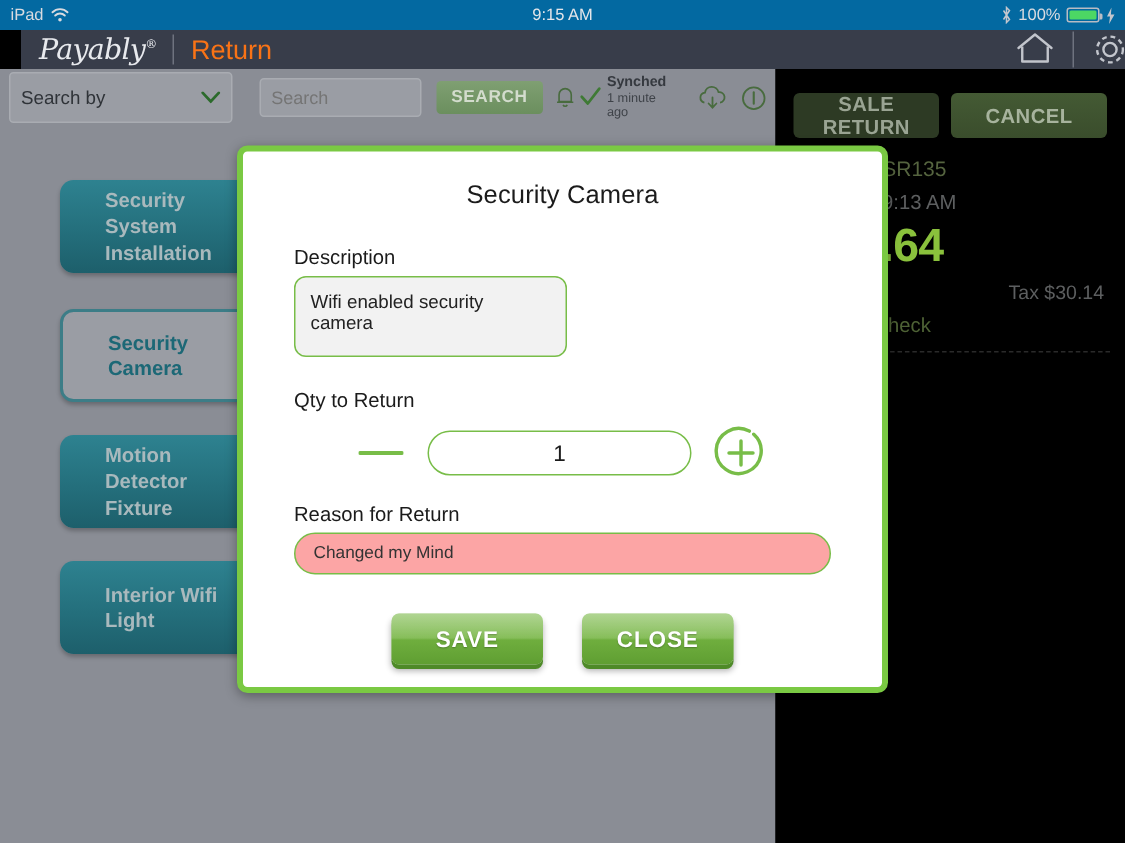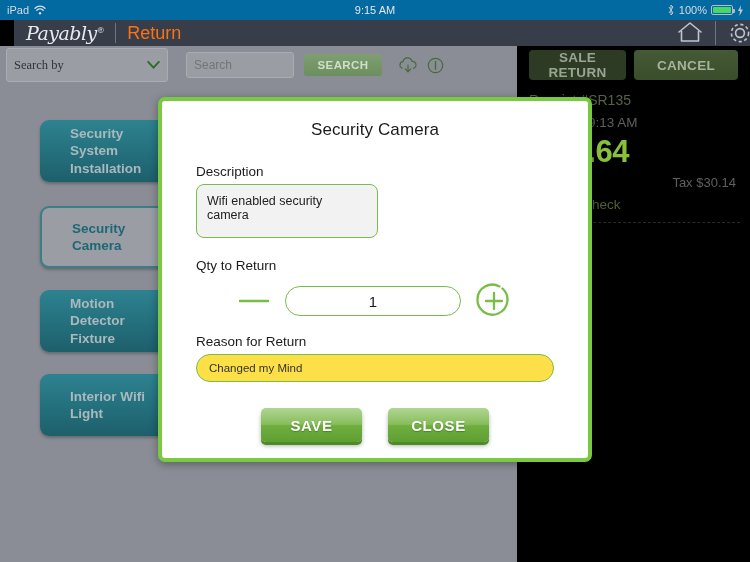--- a/index.html
+++ b/index.html
@@ -46,21 +46,21 @@
   .hdr-icons .vline { width: 1px; height: 24px; background: #6e737f; margin: 0 10px; }
 
   
   .toolbar {
     position: absolute; top: 46px; left: 0; width: 517px; height: 38px;
     background: #8a8d95; display: flex; align-items: center; padding: 0 6px;
   }
   .sel-wrap {
     width: 162px; height: 26px; background: #9a9da4; border: 1px solid #a9acb2;
     border-radius: 3px; display: flex; align-items: center; justify-content: space-between;
-    padding: 16px 7px; color: #2f3338; font-size: 12.5px; font-family: Liberation Serif, serif;
+    padding: 16px 7px; color: #2f3338; font-size: 12.5px;
   }
   .chev { width: 13px; height: 8px; }
   .search-input {
     margin-left: 18px; width: 108px; height: 26px; background: #9a9da4;
     border: 1px solid #a9acb2; border-radius: 3px; color: #b8bbc0;
     font-size: 12px; padding: 0 7px; font-family: "Liberation Sans", sans-serif;
   }
   .search-btn {
     margin-left: 10px; width: 78px; height: 22px; border-radius: 3px;
     background: linear-gradient(#7f9f72,#6b8f5e); color: #d3dccd;
@@ -92,21 +92,21 @@
     border: 2px solid #3c7d87;
     box-shadow: 0 2px 3px rgba(0,0,0,.25);
   }
   .item span { white-space: pre-line; margin-left: 16px; }
 
   
   .rpanel {
     position: absolute; top: 46px; left: 517px; width: 233px; height: 516px;
     background: #000;
   }
-  .rp-btns { display: flex; gap: 8px; padding: 4px 8px 0 12px; }
+  .rp-btns { display: flex; gap: 8px; padding: 16px 8px 0 12px; }
   .btn-dark {
     height: 30px; border-radius: 4px; border: none;
     font-size: 13.5px; font-weight: bold; letter-spacing: .3px;
     font-family: "Liberation Sans", sans-serif;
   }
   .btn-sale { width: 97px; background: #2d3a24; color: #9aa493; }
   .btn-cancel { width: 104px; background: linear-gradient(#445a34,#3a4d2c); color: #a7b39d; }
   .rp-body { padding: 8px 10px 0 12px; }
   .rp-receipt { font-size: 14px; color: #55643f; margin-top: 4px; }
   .rp-date { font-size: 13.5px; color: #5d5f60; margin-top: 7px; }
@@ -134,21 +134,21 @@
   }
   .qty-row { display: flex; align-items: center; justify-content: center; gap: 14px; margin-top: 9px; }
   .minus-btn { width: 34px; height: 20px; display:flex; align-items:center; justify-content:center; background:none; border:none; }
   .qty-input {
     width: 176px; height: 30px; border: 1.5px solid #78bd48; border-radius: 15px;
     text-align: center; font-size: 15px; color: #1b1b1b; background: #fff;
     font-family: "Liberation Sans", sans-serif;
   }
   .plus-btn { width: 38px; height: 38px; background: none; border: none; padding: 0; }
   .m-reason {
-    margin: 0 34px; height: 28px; background: #fde047;
+    margin: 0 34px; height: 28px; background: #fca5a5;
     border: 1.5px solid #78bd48; border-radius: 14px;
     font-size: 11.5px; color: #333; padding: 0 12px;
     font-family: "Liberation Sans", sans-serif;
     display: flex; align-items: center;
   }
   .actions { display: flex; justify-content: center; gap: 26px; margin-top: 26px; }
   .btn3d {
     width: 101px; height: 34px; border: none; border-radius: 5px;
     color: #fff; font-size: 15px; font-weight: bold; letter-spacing: .6px;
     font-family: "Liberation Sans", sans-serif; position: relative; overflow: hidden;
@@ -214,20 +214,34 @@
 
   <div class="toolbar">
     <div class="sel-wrap">
       <span>Search by</span>
       <svg class="chev" viewBox="0 0 14 9">
         <path d="M1 1 L7 7.4 L13 1" stroke="#2c6b2c" stroke-width="2.1" fill="none" stroke-linecap="round"></path>
       </svg>
     </div>
     <input class="search-input" type="text" placeholder="Search" style="">
     <button class="search-btn">SEARCH</button>
+    <div class="sync-block">
+      <svg width="15" height="17" viewBox="0 0 15 17">
+        <path d="M3 12 L3 7 A4.5 4.5 0 0 1 12 7 L12 12 Z" stroke="#486b3e" stroke-width="1.2" fill="none"></path>
+        <path d="M1.5 12.6 L13.5 12.6" stroke="#486b3e" stroke-width="1.2"></path>
+        <path d="M6 14.5 A1.6 1.6 0 0 0 9 14.5" stroke="#486b3e" stroke-width="1.2" fill="none"></path>
+      </svg>
+      <svg width="17" height="17" viewBox="0 0 17 17">
+        <path d="M2 8.5 L6.5 13.5 L15 2.5" stroke="#3f7a35" stroke-width="2" fill="none" stroke-linecap="round" stroke-linejoin="round"></path>
+      </svg>
+      <div class="sync-text">
+        <b>Synched</b>
+        <span>1 minute ago</span>
+      </div>
+    </div>
     <div class="right-icons">
       <svg width="20" height="17" viewBox="0 0 20 17">
         <path d="M4.6 11.4 A3.4 3.4 0 0 1 5 4.7 A4.6 4.6 0 0 1 14 4.4 A3.5 3.5 0 0 1 15 11.4" stroke="#486b3e" stroke-width="1.2" fill="none"></path>
         <path d="M10 8 L10 14.4 M7.4 12 L10 14.8 L12.6 12" stroke="#486b3e" stroke-width="1.2" fill="none" stroke-linecap="round"></path>
       </svg>
       <svg width="17" height="17" viewBox="0 0 17 17">
         <circle cx="8.5" cy="8.5" r="7.2" stroke="#486b3e" stroke-width="1.2" fill="none"></circle>
         <path d="M8.5 4.6 L8.5 12.2" stroke="#486b3e" stroke-width="1.4" stroke-linecap="round"></path>
       </svg>
     </div>

